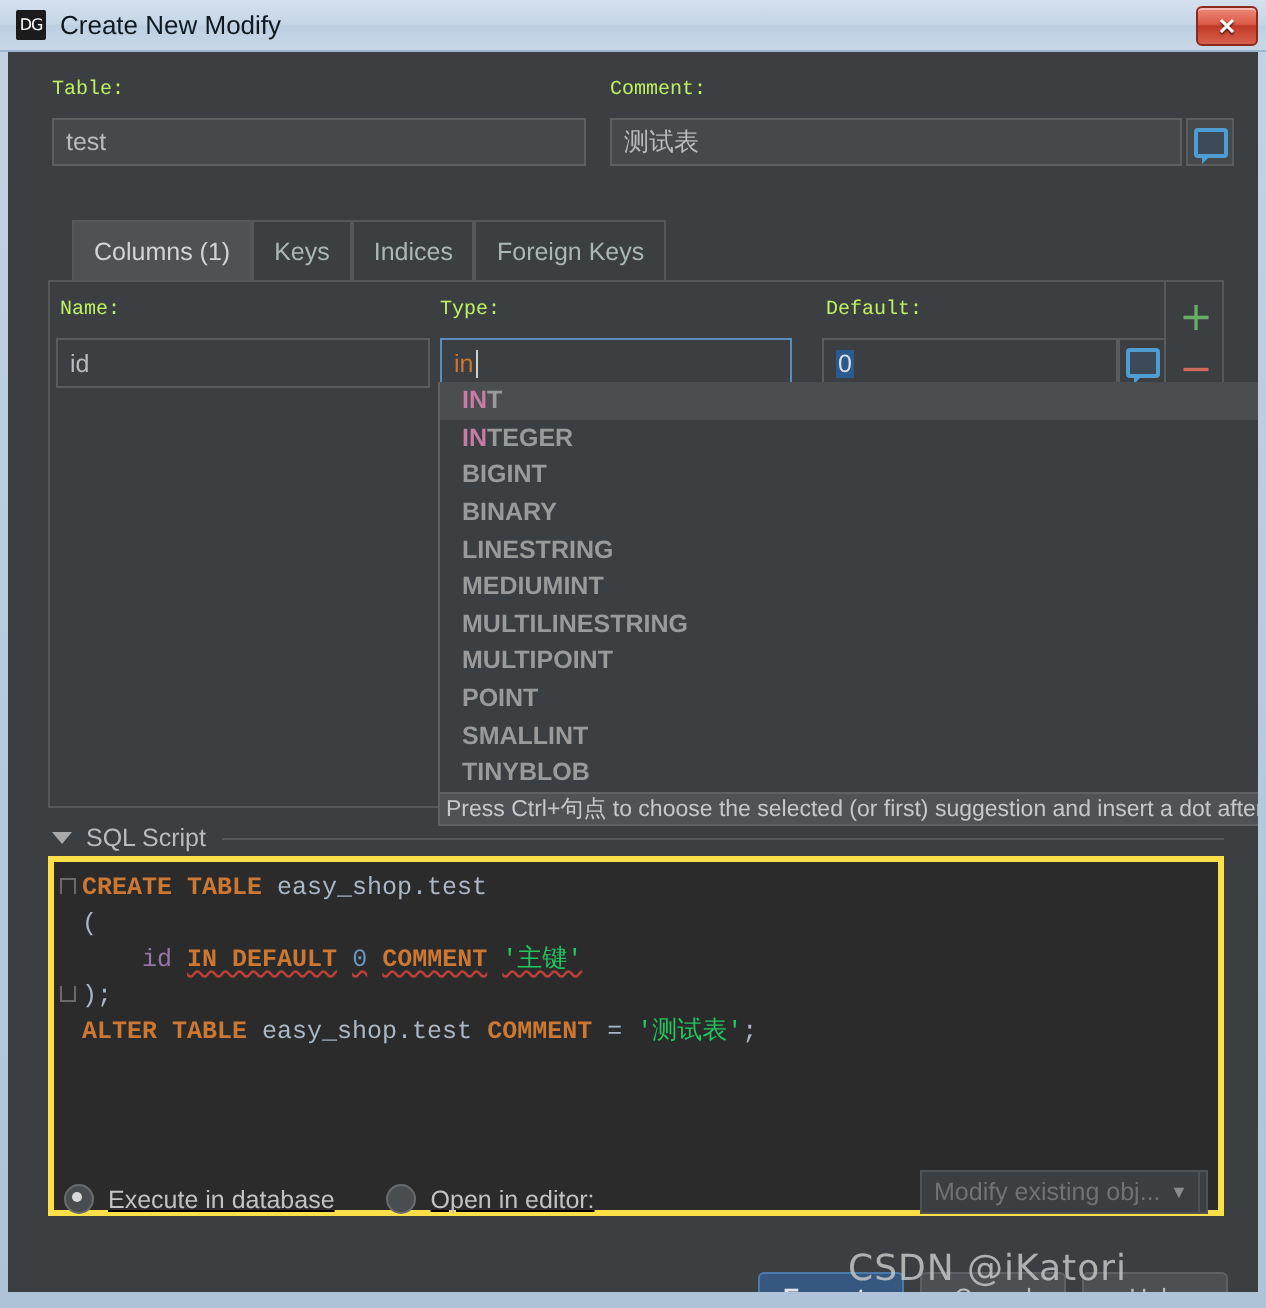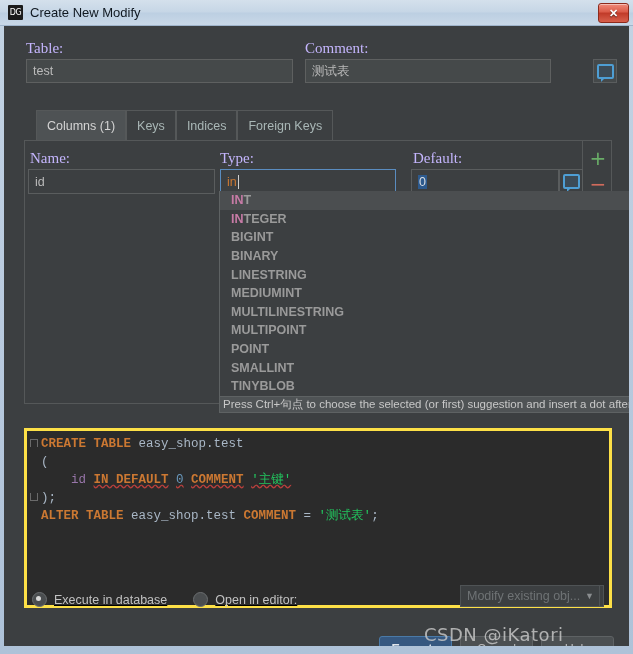--- a/index.html
+++ b/index.html
@@ -71,23 +71,23 @@
     position: absolute;
     left: 4px; top: 26px;
     width: 625px; height: 620px;
     background: #3c3f41;
     box-sizing: border-box;
     padding: 0;
     overflow: hidden;
   }
 
   .fieldlabel {
-    color: #c4b5fd;
-    font-size: 15px;
-    font-family: Liberation Serif, serif;
+    color: #bef264;
+    font-size: 10px;
+    font-family: Liberation Mono, monospace;
   }
 
   
   #topform {
     position: absolute;
     left: 0; top: 0; width: 625px;
   }
   #lbl-table { position: absolute; left: 22px; top: 14px; }
   #lbl-comment { position: absolute; left: 301px; top: 14px; }
 
@@ -98,21 +98,21 @@
     color: #bbbbbb;
     font-size: 12.5px;
     font-family: "Liberation Sans", sans-serif;
     box-sizing: border-box;
     padding: 3px 6px;
     display: flex;
     align-items: center;
     outline: none;
   }
   #inp-table { left: 22px; top: 33px; width: 267px; height: 24px; }
-  #inp-comment { left: 301px; top: 33px; width: 246px; height: 24px; }
+  #inp-comment { left: 301px; top: 33px; width: 286px; height: 24px; }
 
   .comment-icon-btn {
     position: absolute;
     width: 24px; height: 24px;
     background: #45494a;
     border: 1px solid #5a5d5e;
     box-sizing: border-box;
     display: flex; align-items: center; justify-content: center;
     cursor: pointer;
   }
@@ -534,20 +534,25 @@
           <div class="ac-item">
             <span>SMALLINT</span>
           </div>
           <div class="ac-item">
             <span>TINYBLOB</span>
           </div>
         </div>
       <div id="ac-hint">Press Ctrl+句点 to choose the selected (or first) suggestion and insert a dot afterwards</div>
     </div>
 
+    <div id="sql-header">
+      <div id="sql-tri"></div>
+      <div id="sql-title">SQL Script</div>
+      <div id="sql-rule"></div>
+    </div>
 
     <div id="sql-box">
       <div class="gutter-mark" style="top:8px;border-bottom:none;"></div>
       <div class="gutter-mark" style="top:62px;border-top:none;"></div>
       <div id="sql-code"><div><span class="kw">CREATE TABLE</span><span class="plain"> </span><span class="ident">easy_shop.test</span></div><div><span class="plain">(</span></div><div><span class="plain">    </span><span class="field">id</span><span class="plain"> </span><span class="kw err">IN DEFAULT</span><span class="plain"> </span><span class="num err">0</span><span class="plain"> </span><span class="kw err">COMMENT</span><span class="plain"> </span><span class="str err">'主键'</span></div><div><span class="plain">);</span></div><div><span class="kw">ALTER TABLE</span><span class="plain"> </span><span class="ident">easy_shop.test</span><span class="plain"> </span><span class="kw">COMMENT</span><span class="plain"> = </span><span class="str">'测试表'</span><span class="plain">;</span></div></div>
     </div>
 
     <div id="radiorow">
       <div class="radio on">
         <span class="dot"></span>

